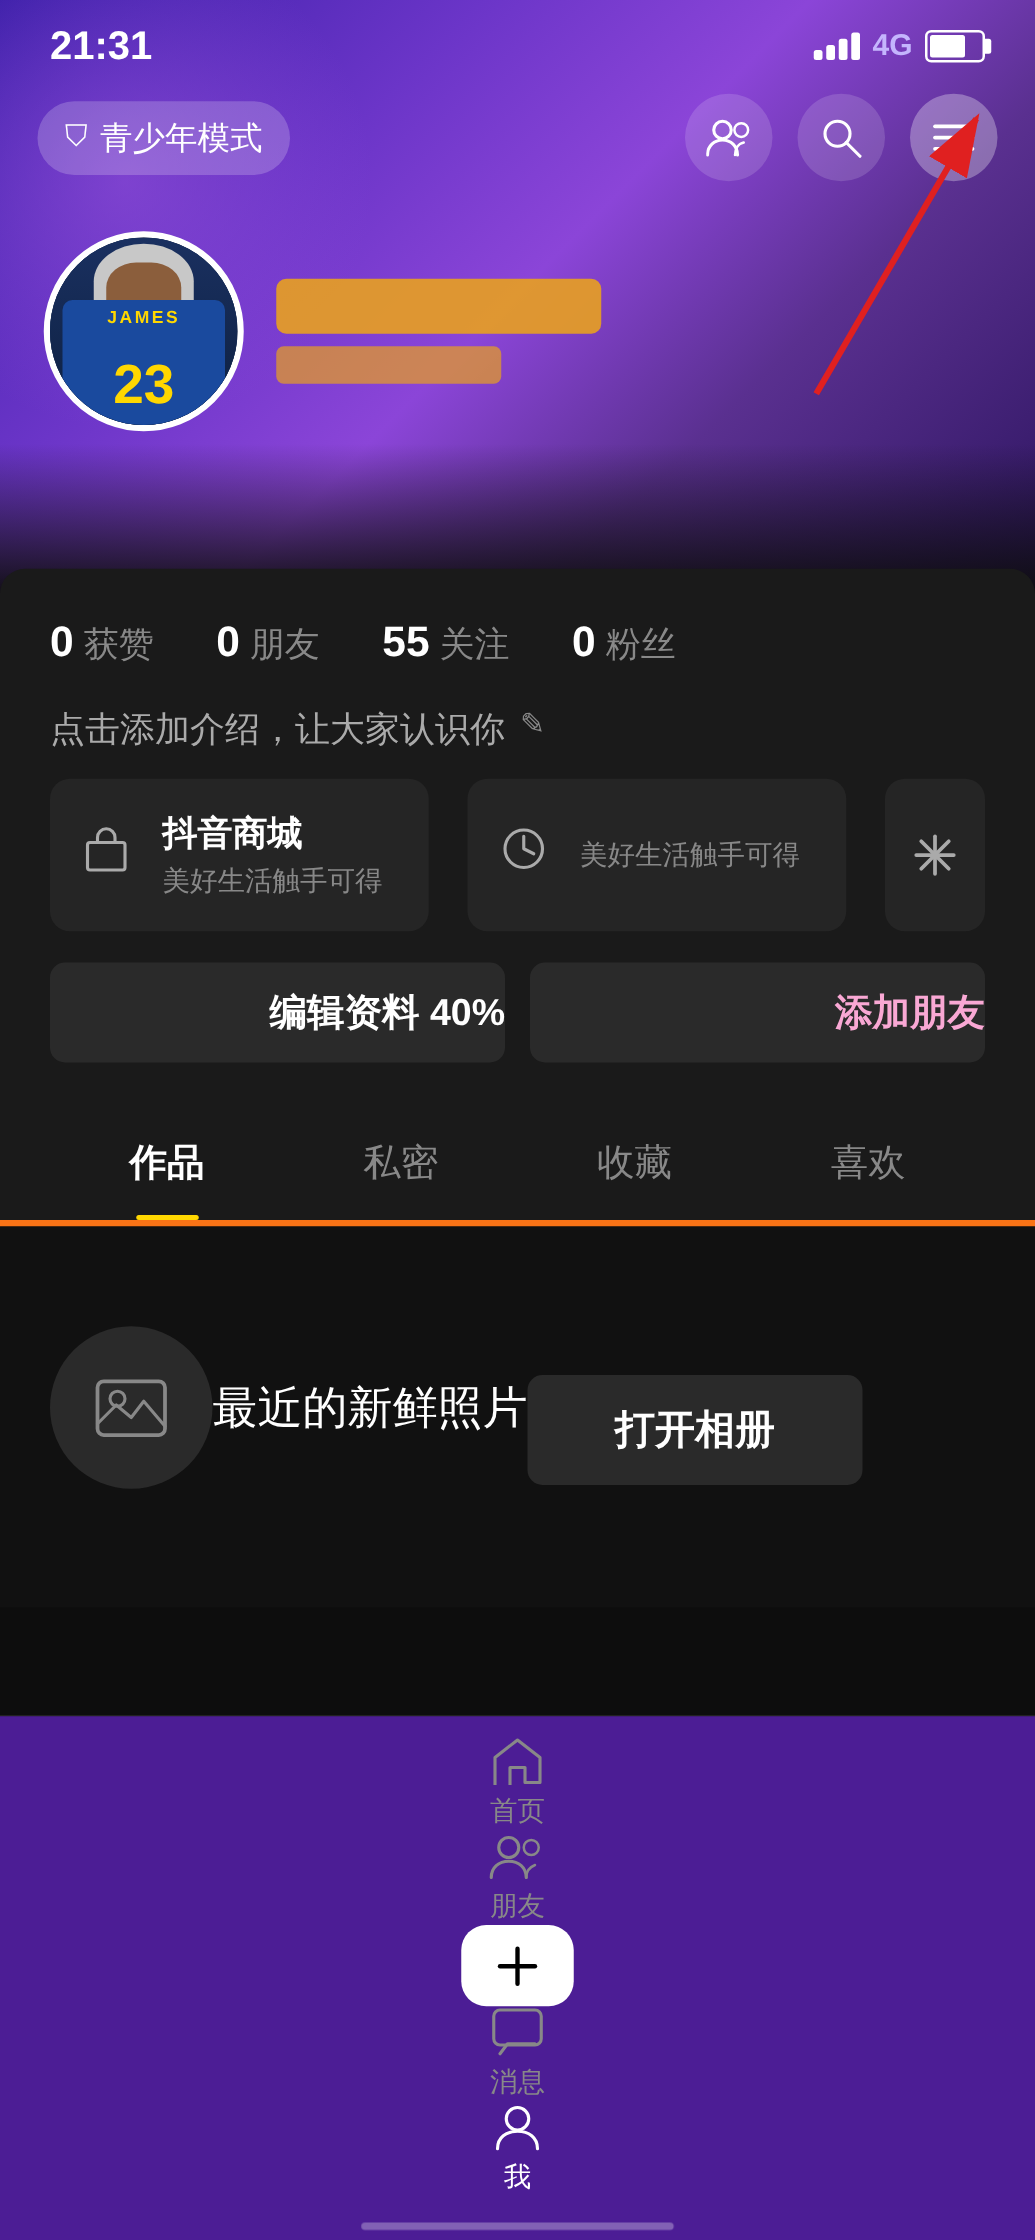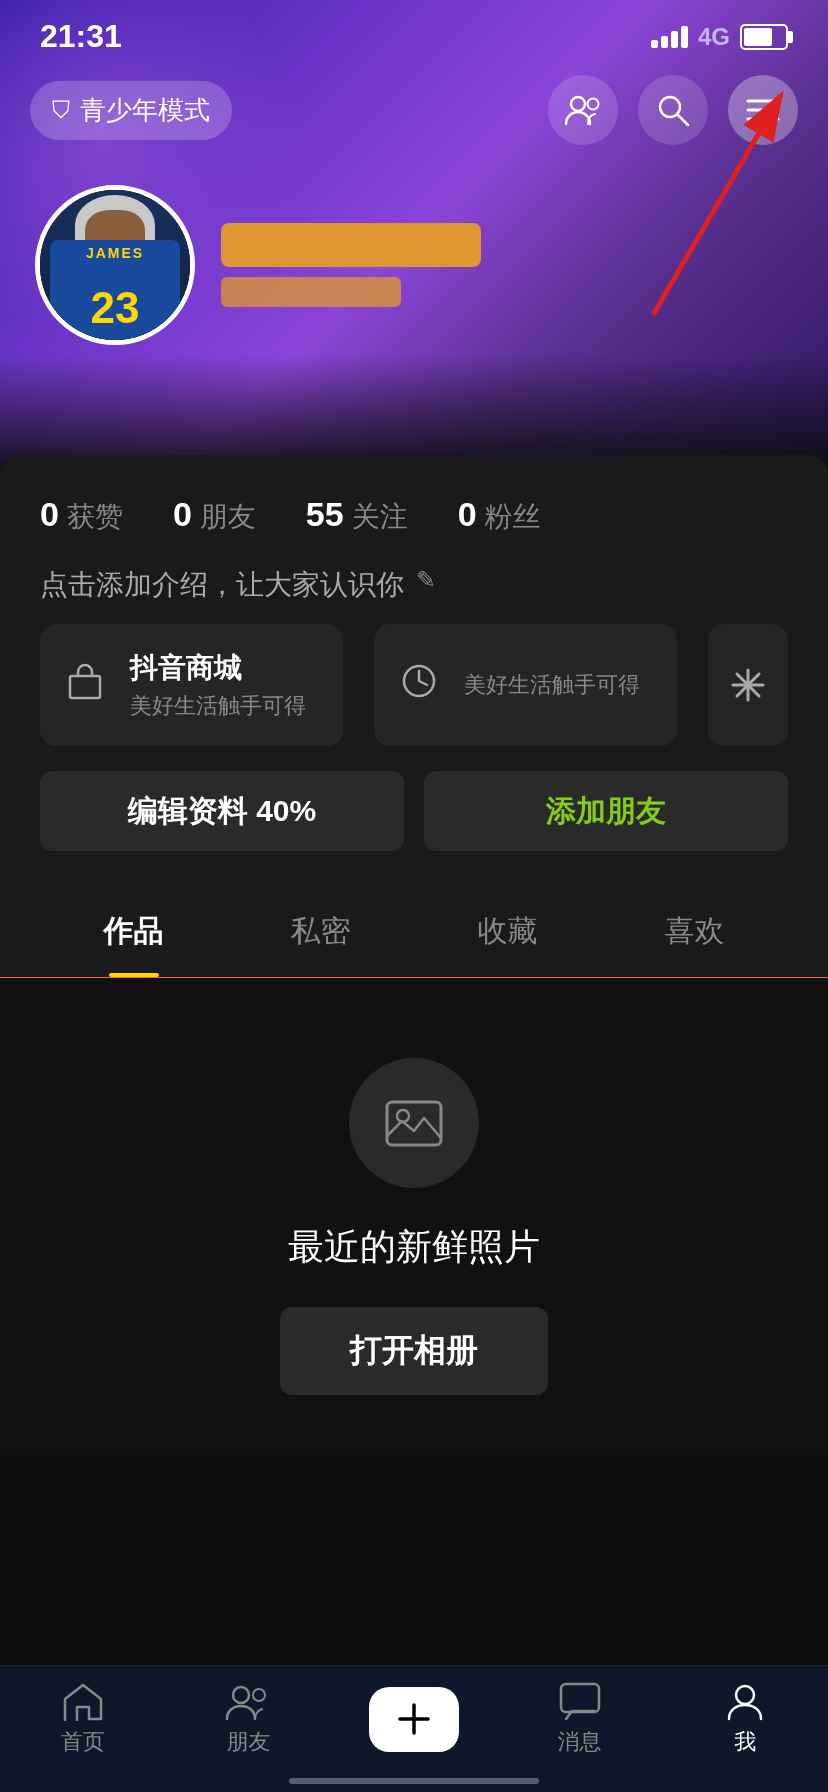--- a/index.html
+++ b/index.html
@@ -302,36 +302,36 @@
     .action-btn {
       flex: 1;
       height: 80px;
       border-radius: 12px;
       border: none;
       font-size: 30px;
       font-weight: 600;
       cursor: pointer;
       display: flex;
       align-items: center;
-      justify-content: center;
+      justify-content: flex-end;
     }
     .action-btn.edit {
       background: #2a2a2a;
       color: #fff;
     }
     .action-btn.add-friend {
       background: #2a2a2a;
-      color: #84cc16;
+      color: #f9a8d4;
       font-family: Liberation Serif, serif;
     }
 
     
     .tabs-row {
       display: flex;
-      border-bottom: 1px solid #f97316;
+      border-bottom: 5px solid #f97316;
       margin: 0 -40px;
       padding: 0 40px;
     }
     .tab-item {
       flex: 1;
       text-align: center;
       padding: 25px 0;
       font-size: 30px;
       color: #888;
       cursor: pointer;
@@ -349,21 +349,21 @@
       transform: translateX(-50%);
       width: 50px;
       height: 4px;
       background: #ffd700;
       border-radius: 2px;
     }
 
     
     .empty-state {
       display: flex;
-      flex-direction: column;
+      flex-direction: row;
       align-items: center;
       padding: 80px 40px 60px;
     }
     .empty-icon-circle {
       width: 130px;
       height: 130px;
       border-radius: 50%;
       background: #2a2a2a;
       display: flex;
       align-items: center;
@@ -386,25 +386,26 @@
       color: #fff;
       cursor: pointer;
     }
 
     
     .bottom-nav {
       position: fixed;
       bottom: 0;
       left: 0;
       width: 828px;
-      background: #0f172a;
+      background: #4c1d95;
       border-top: 1px solid #222;
       display: flex;
       align-items: center;
       padding: 15px 0 35px;
+      flex-direction: column;
     }
     .nav-item {
       flex: 1;
       display: flex;
       flex-direction: column;
       align-items: center;
       gap: 6px;
       cursor: pointer;
     }
     .nav-item-label {

